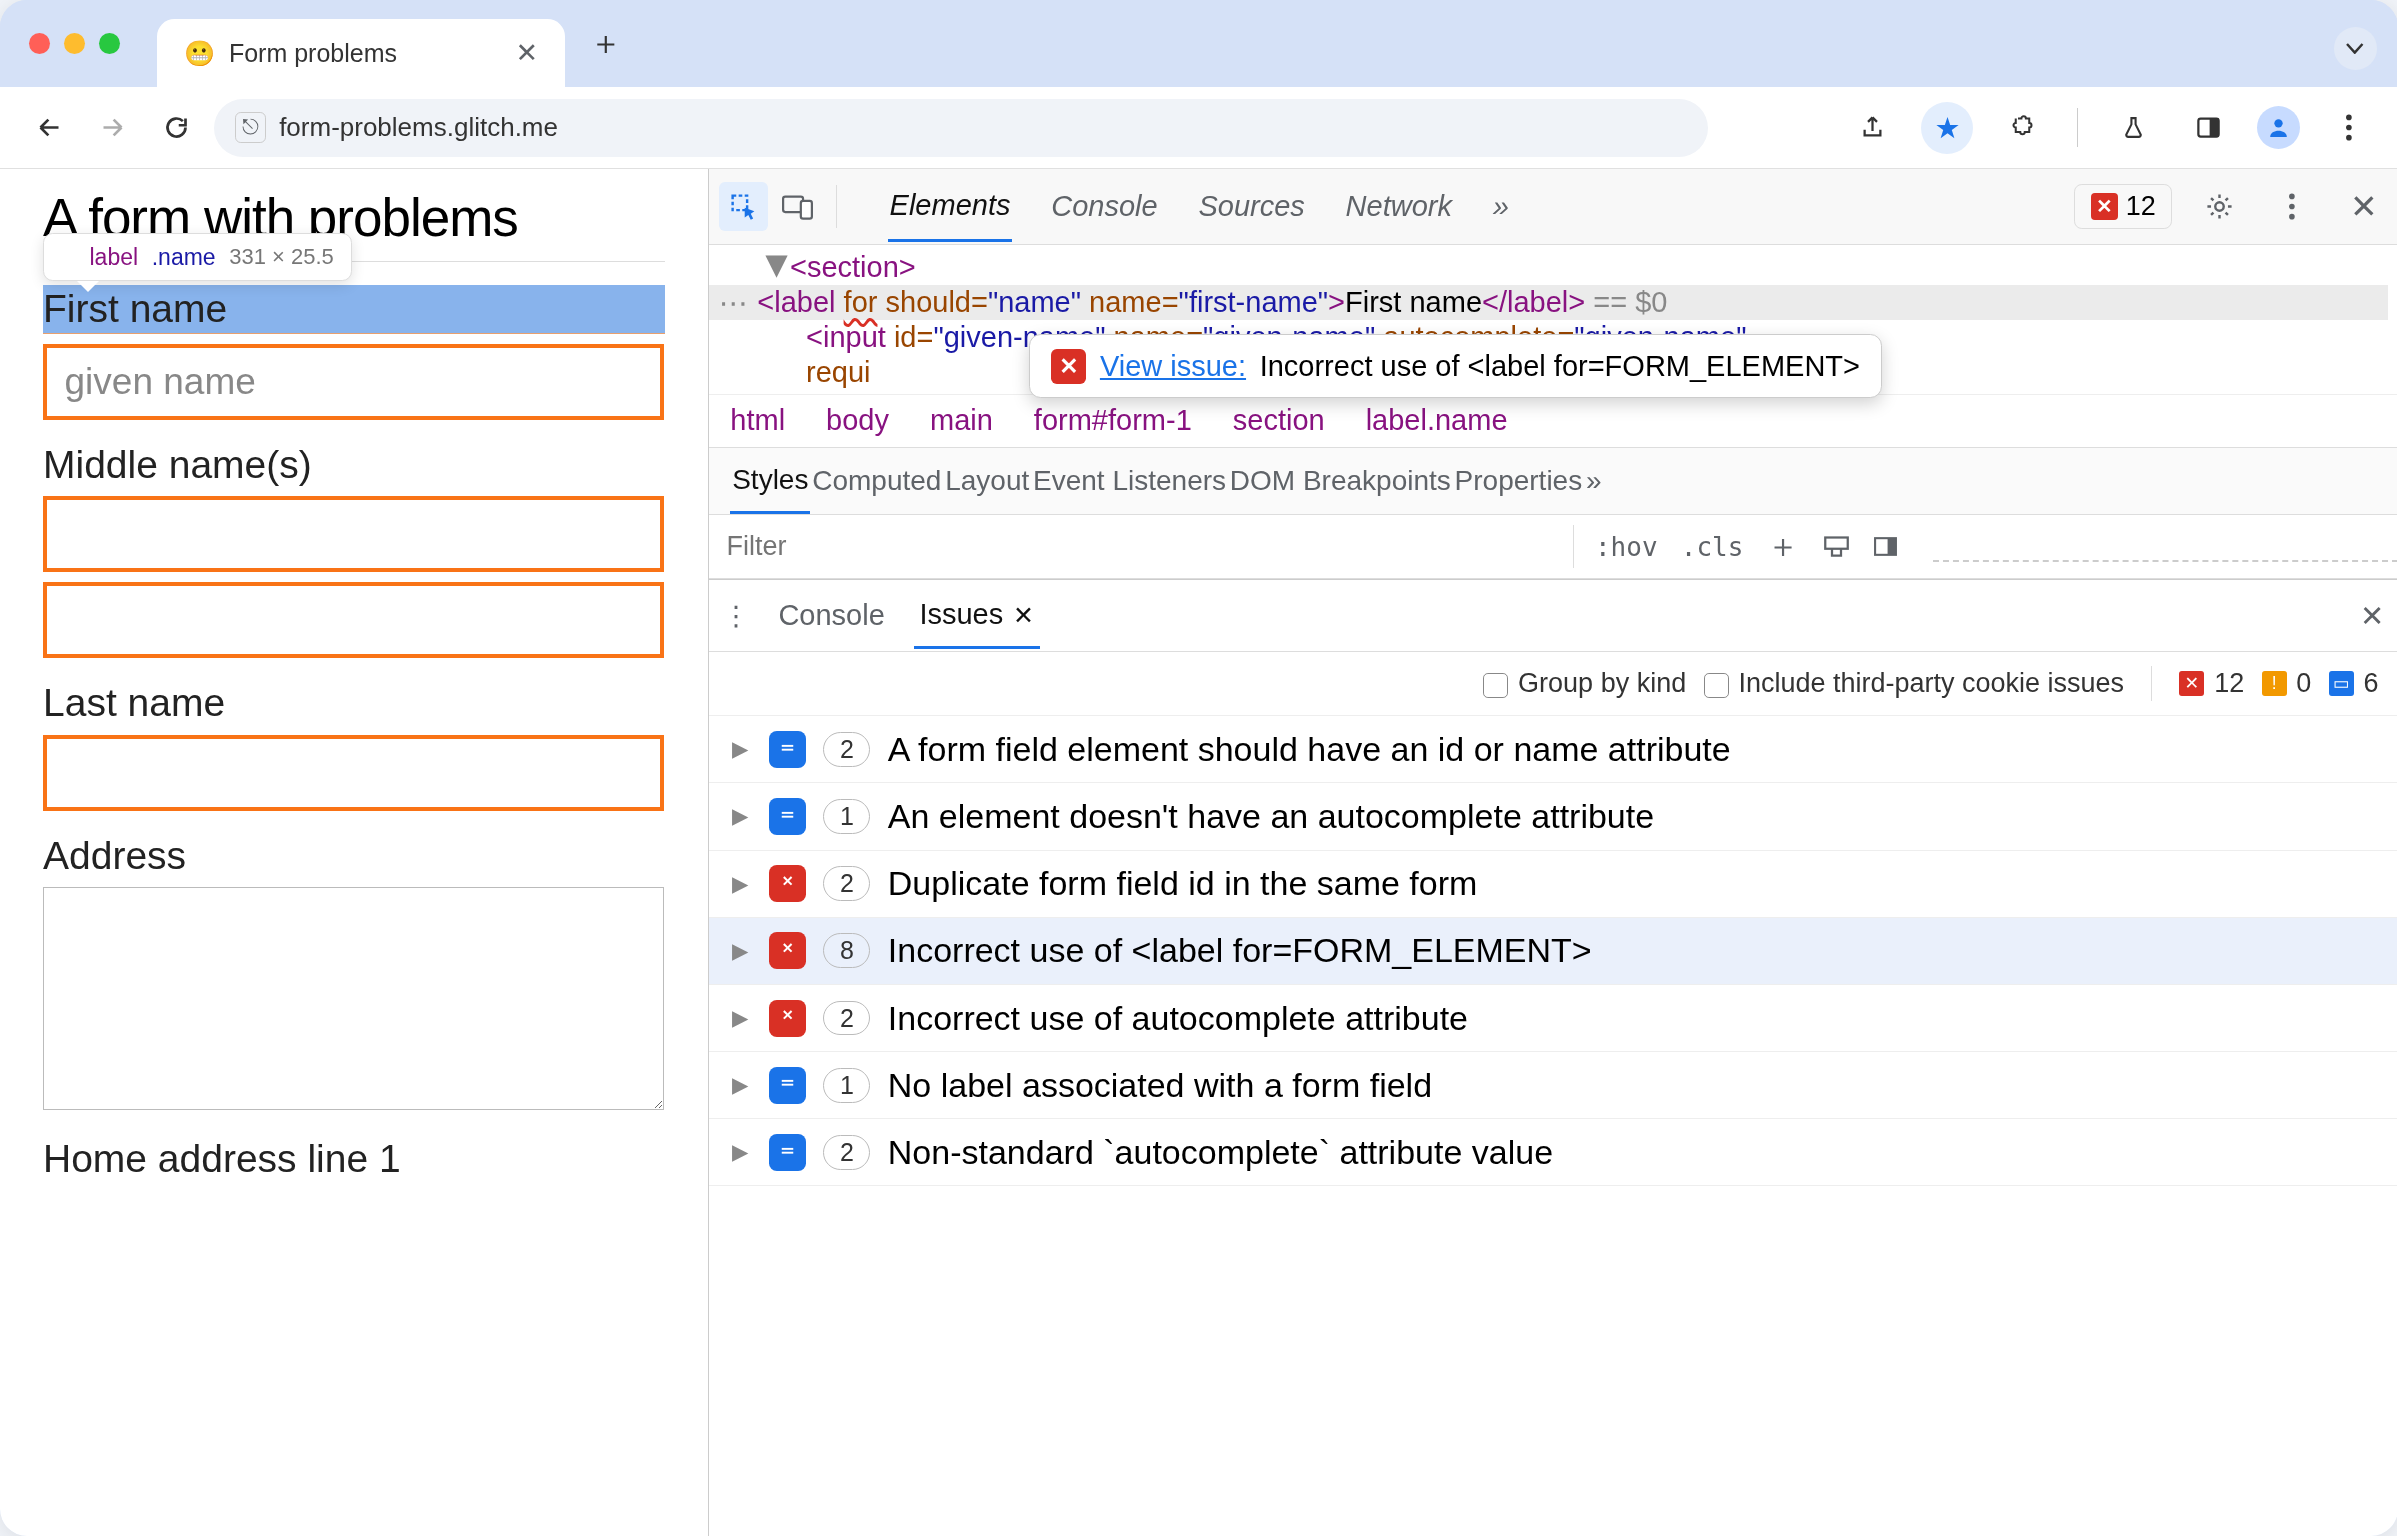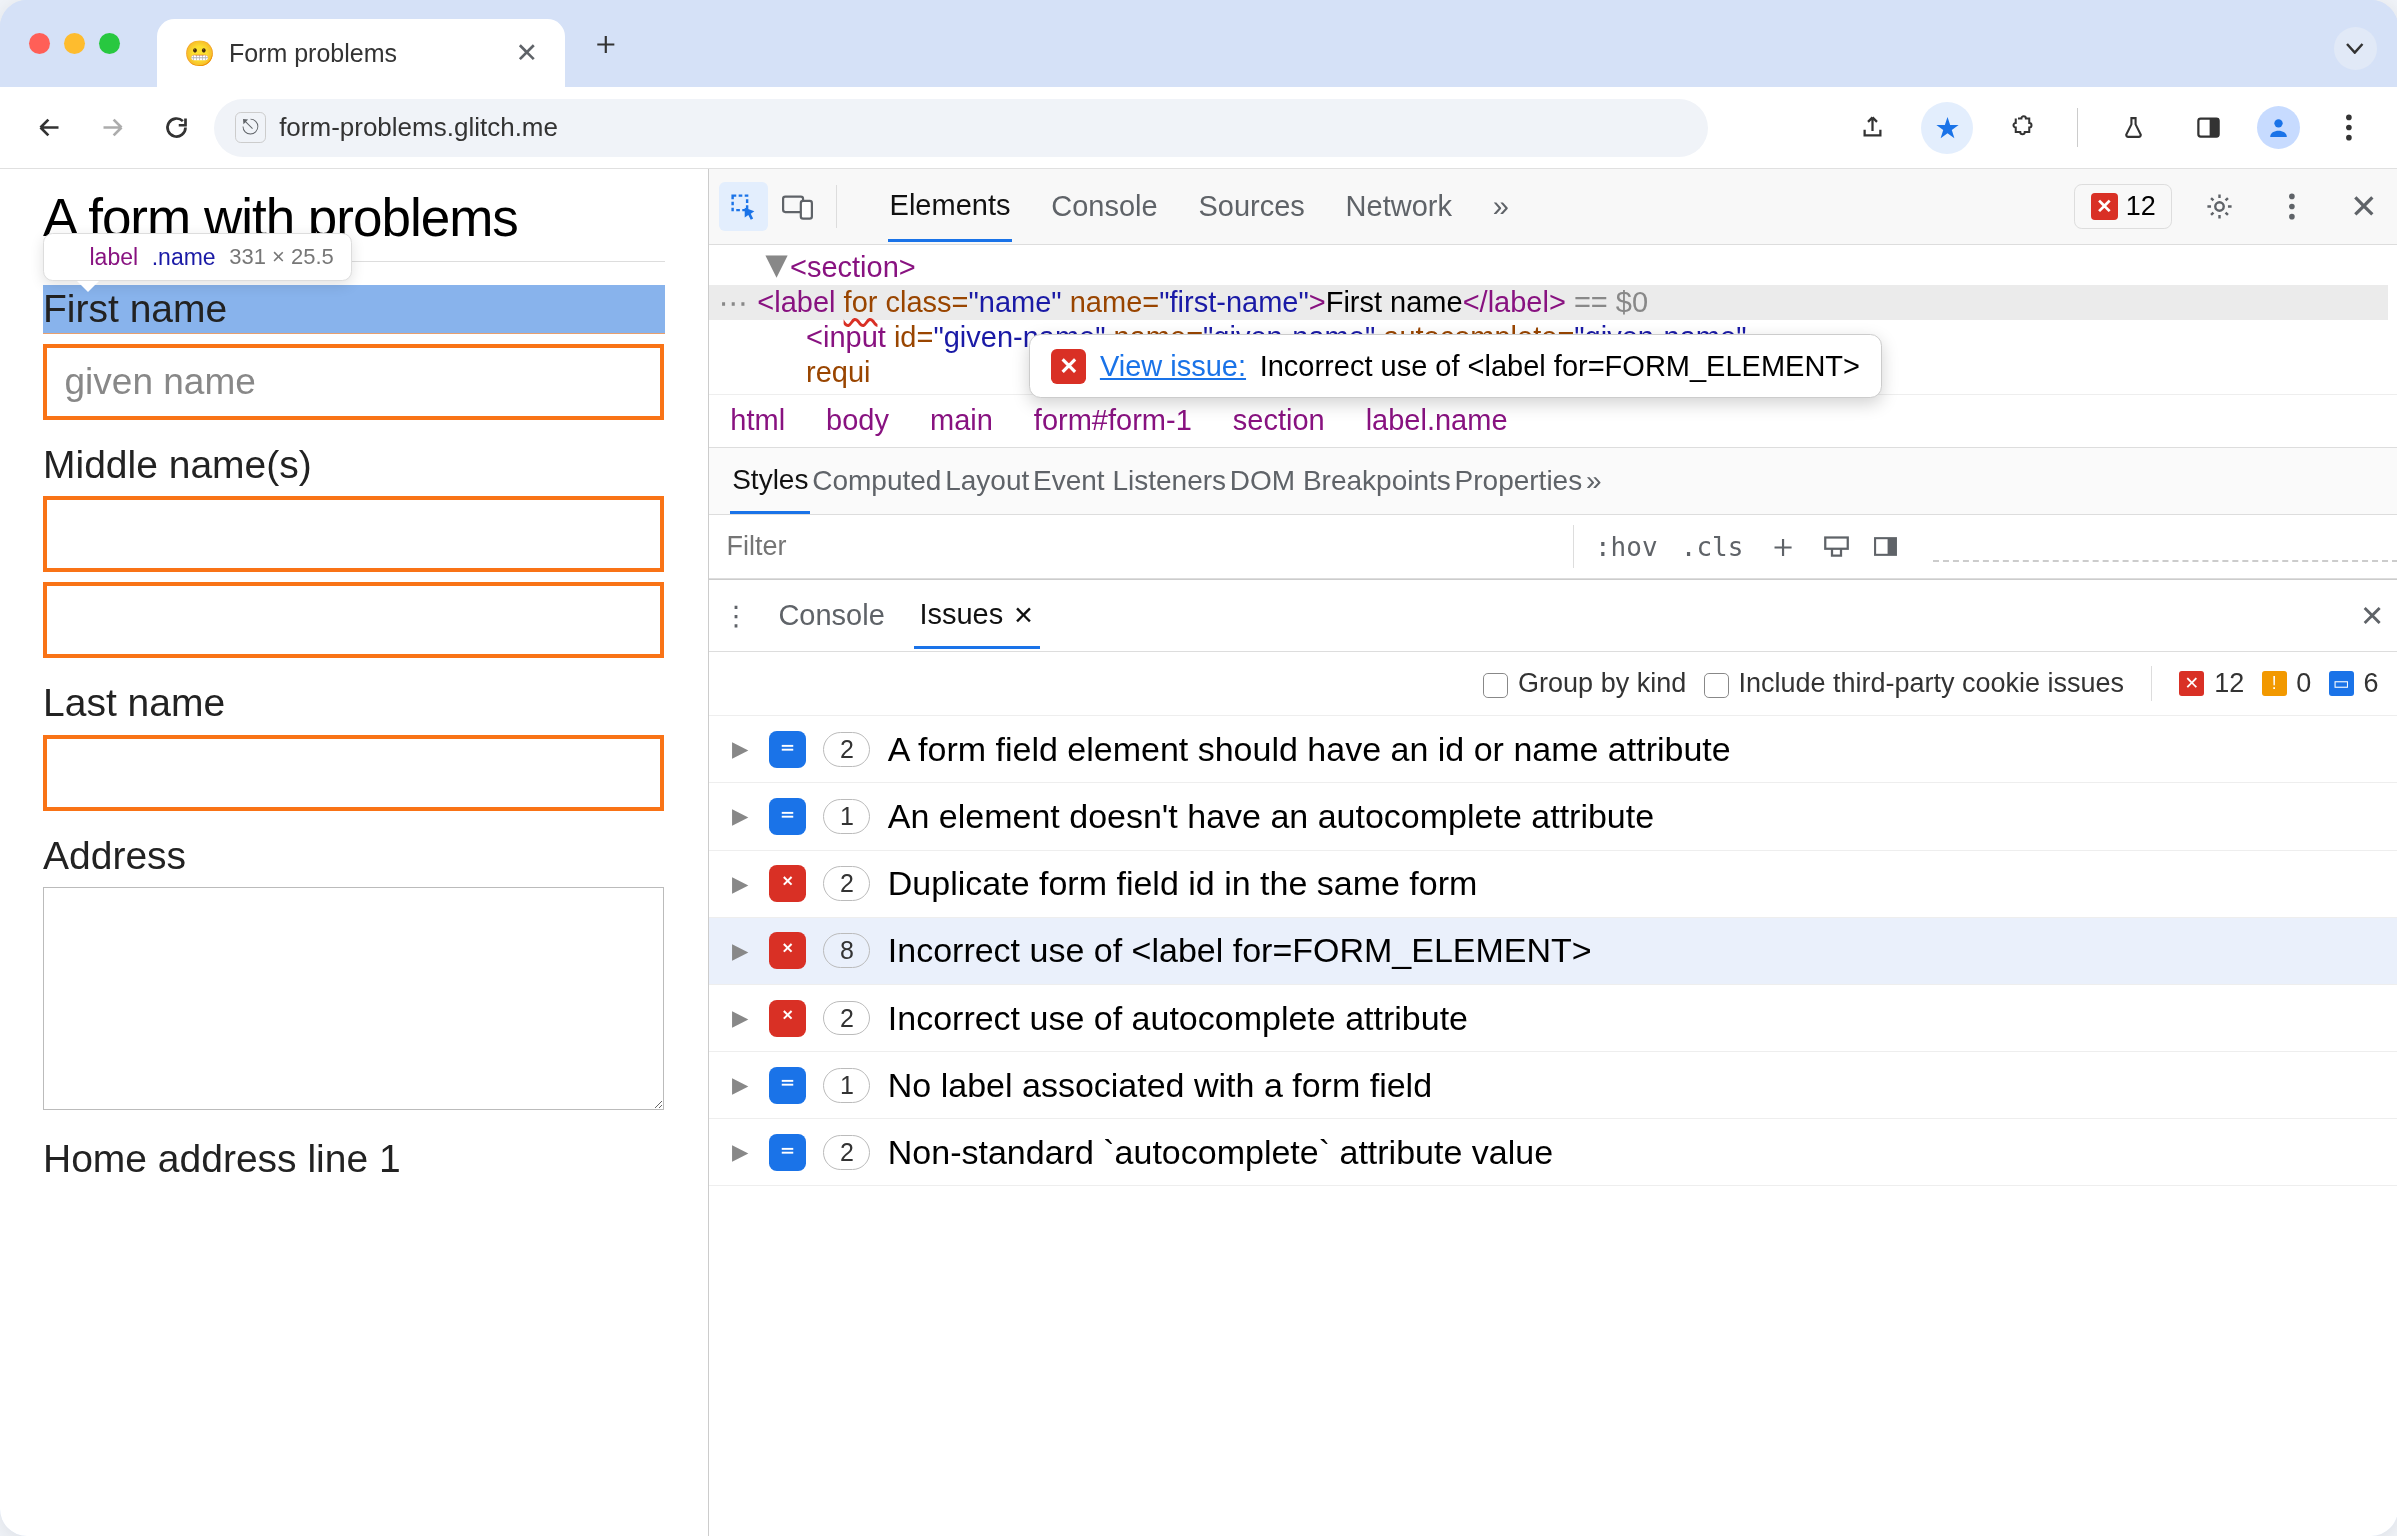--- a/index.html
+++ b/index.html
@@ -47,21 +47,21 @@
 .tt .sel { color:#881280; font-size:23px; font-weight:400;margin-left:28px; }
 .tt .sel2 { color:#1a1aa6; font-size:23px; }
 .tt .dim { color:#777; font-size:22px; }
 .tt::after { content:''; position:absolute; bottom:-11.6px; left:33px; width:0; height:0; border-left:11.6px solid transparent; border-right:11.6px solid transparent; border-top:11.6px solid #fff; }
 
 
 .dt-head { display:flex; align-items:center; height: 76px; border-bottom:1px solid #ddd; background:#f8f8f8; padding: 0 9.7px; gap: 5.8px; }
 .dt-ibtn { width:49px; height:49px; display:flex; align-items:center; justify-content:center; color:#5f6368; font-size:25px; border-radius:5.8px; }
 .dt-ibtn.active { color:#1a73e8; background:#e3eefd; }
 .dt-tabs { display:flex; gap: 37px; margin-left: 37px; font-size:29px; color:#5f6368; align-items:center; }
-.dt-tab { padding: 17.5px 1.9px; cursor:pointer; }
+.dt-tab { padding: 17.5px 1.9px; cursor:pointer;font-style:italic; }
 .dt-tab.active { color:#111; border-bottom:3.9px solid #1a73e8; }
 .dt-right { margin-left:auto; display:flex; align-items:center; gap:23px; }
 .badge-err { display:flex; align-items:center; gap:7.8px; border:1px solid #ddd; border-radius:7.8px; padding:5.8px 15.5px; font-size:27px; }
 .ico-err { width:27px; height:27px; background:#d93025; color:#fff; display:flex; align-items:center; justify-content:center; border-radius:3.9px; font-size:19.4px; font-weight:bold; }
 
 
 .dom { background:#fff; font-family: Menlo, monospace; font-size:29px; padding: 3.9px 9.7px 3.9px 58px; }
 .dom .ln { white-space: pre; padding: 1px 0; }
 .dom .tag { color:#881280; }
 .dom .attr { color:#994500; }
@@ -260,21 +260,21 @@
                 <circle cx="3" cy="12" r="2.5" fill="#5f6368"></circle>
                 <circle cx="3" cy="21" r="2.5" fill="#5f6368"></circle>
               </svg>
             </div>
           <div class="dt-ibtn" style="font-size:33px;color:#5f6368;">✕</div>
         </div>
       </div>
 
       <div class="dom" style="position:relative;">
         <div class="ln"><span class="triangle">▶</span><span class="tag">&lt;section&gt;</span></div>
-        <div class="ln dom-hl">      <span class="tag">&lt;label </span><span class="attr wavy">for</span><span class="attr"> class=</span><span class="val">"name"</span><span class="attr"> name=</span><span class="val">"first-name"</span><span class="tag">&gt;</span><span class="txt">First name</span><span class="tag">&lt;/label&gt;</span><span class="sel"> == $0</span></div>
+        <div class="ln dom-hl">      <span class="tag">&lt;label </span><span class="attr wavy">for</span><span class="attr"> should=</span><span class="val">"name"</span><span class="attr"> name=</span><span class="val">"first-name"</span><span class="tag">&gt;</span><span class="txt">First name</span><span class="tag">&lt;/label&gt;</span><span class="sel"> == $0</span></div>
         <div class="ln" style="padding-left:39px;"><span class="tag">&lt;input </span><span class="attr">id=</span><span class="val">"given-name"</span> <span class="attr">name=</span><span class="val">"given-name"</span> <span class="attr">autocomplete=</span><span class="val">"given-name"</span></div>
         <div class="ln" style="padding-left:39px;"><span class="attr">requi</span></div>
 
         <div class="popover" style="top:89px; left:320px;">
           <span class="pop-err">✕</span>
           <a href="#">View issue:</a>
           <span>Incorrect use of &lt;label for=FORM_ELEMENT&gt;</span>
         </div>
       </div>
 

